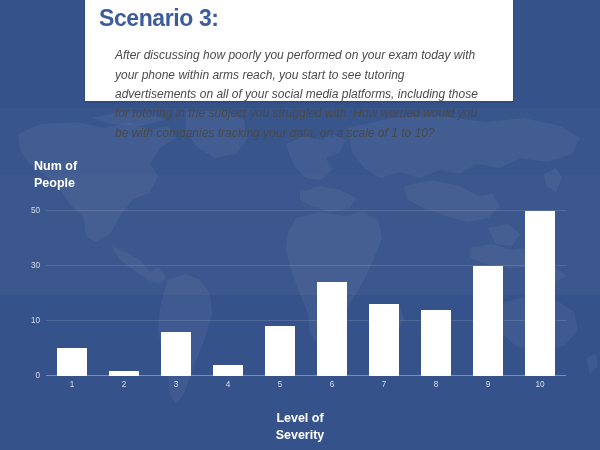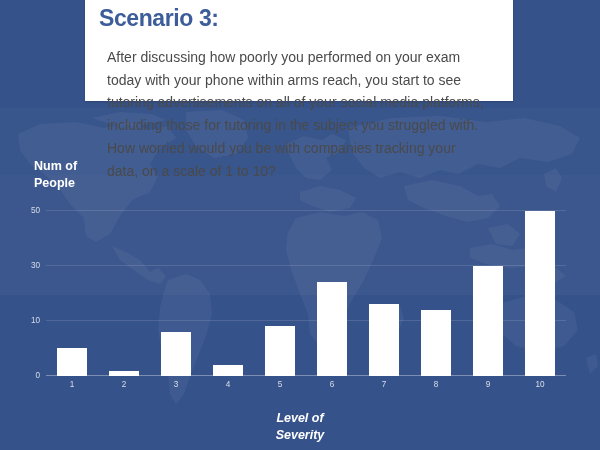--- a/index.html
+++ b/index.html
@@ -59,24 +59,25 @@
   #scenario-title {
     color: #3c5d9a;
     font-size: 23px;
     font-weight: bold;
     letter-spacing: -0.4px;
     line-height: 1.05;
     margin: 0 0 16px 0;
   }
   #scenario-body {
     color: #4a4a4a;
-    font-size: 14px;
+    font-size: 12px;
     line-height: 1.62;
-    margin: 8px;
+    margin: 16px;
     padding-right: 4px;
+    font-style: italic;
   }
 
   
   #chart-area {
     position: absolute;
     left: 0;
     top: 120px;
     width: 560px;
     height: 342px;
   }
@@ -159,21 +160,20 @@
     position: absolute;
     left: 0;
     top: 290px;
     width: 600px;
     text-align: center;
     color: #ffffff;
     font-size: 12.5px;
     font-weight: bold;
     line-height: 1.32;
     white-space: pre-line;
-    font-style: italic;
   }
 </style>
 </head>
 <body>
 
 <div id="slide">
 
   <div id="worldmap">
     <svg viewBox="0 0 600 342" preserveAspectRatio="none" aria-hidden="true">
       <g fill="#ffffff" fill-opacity="0.16">

